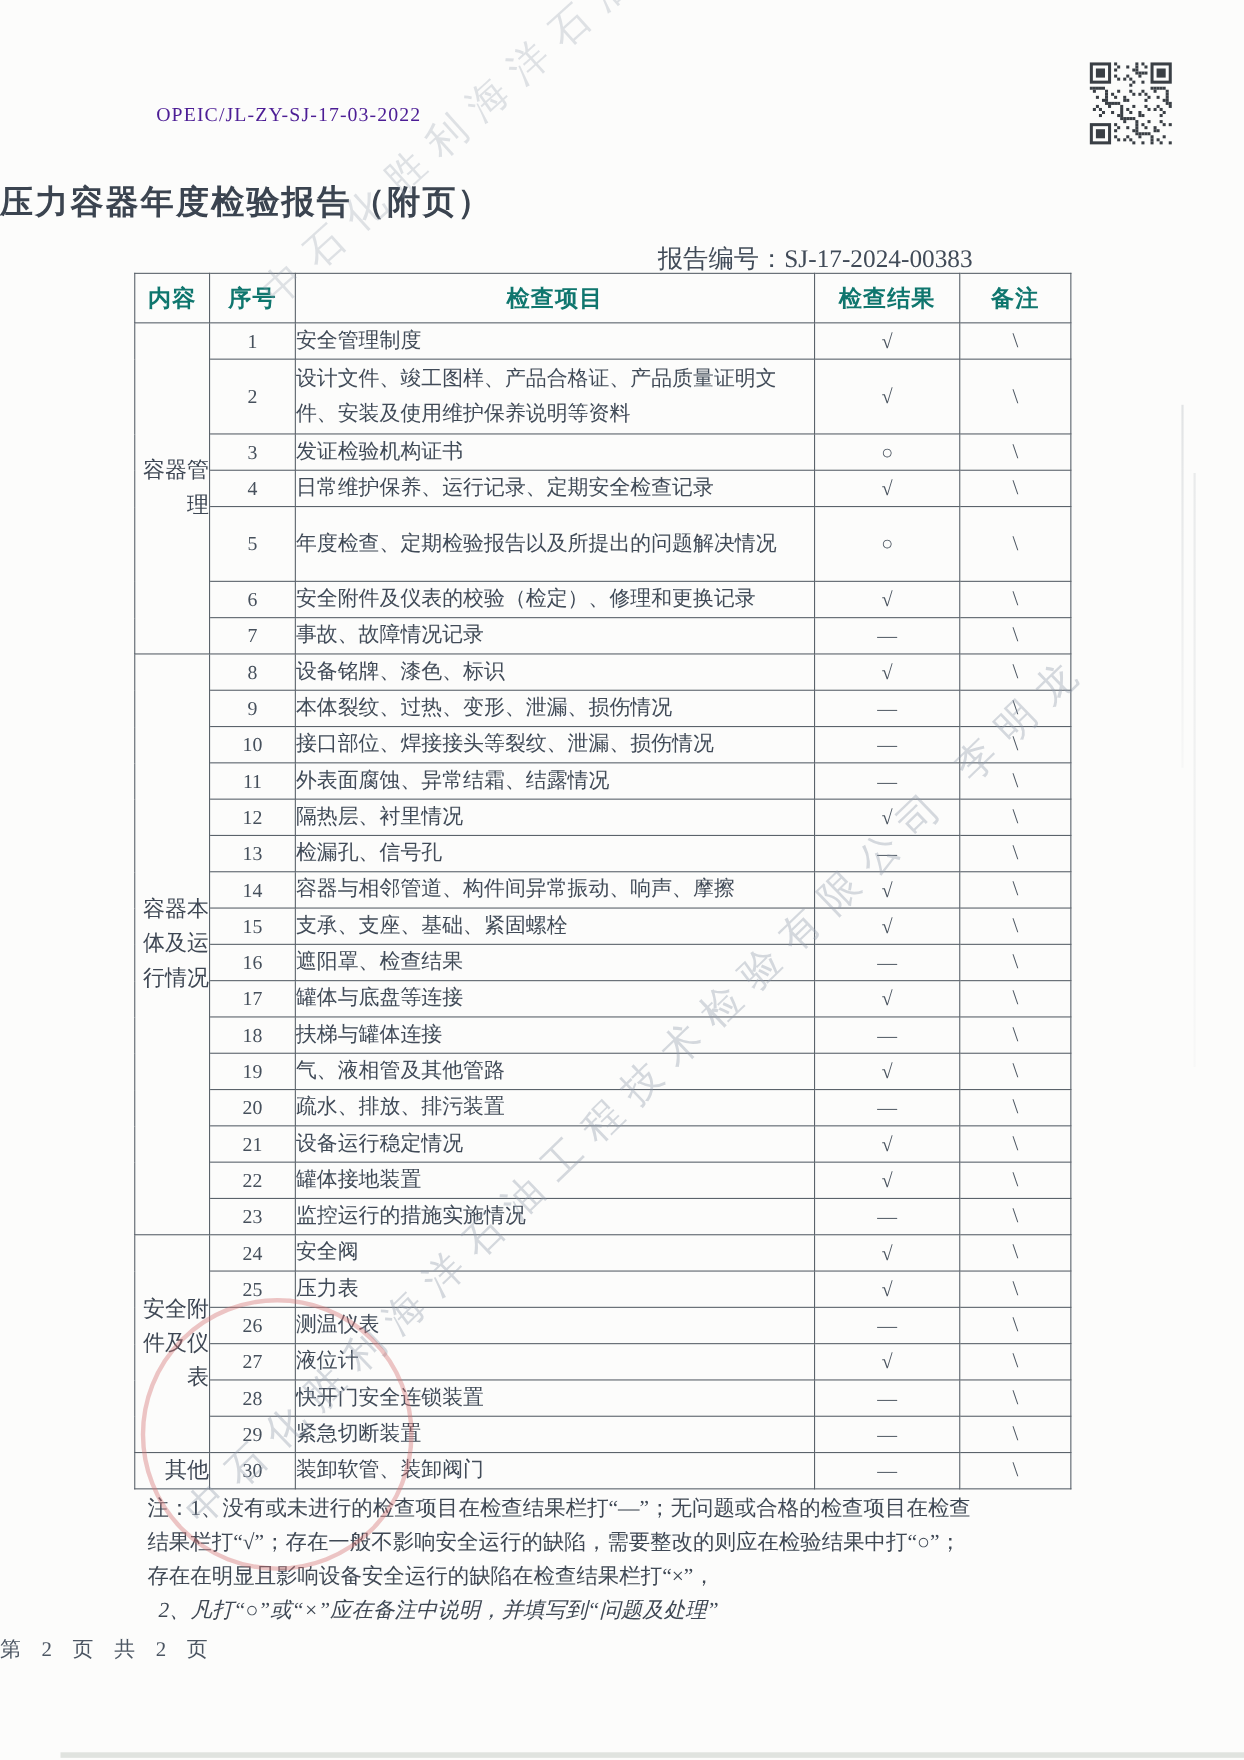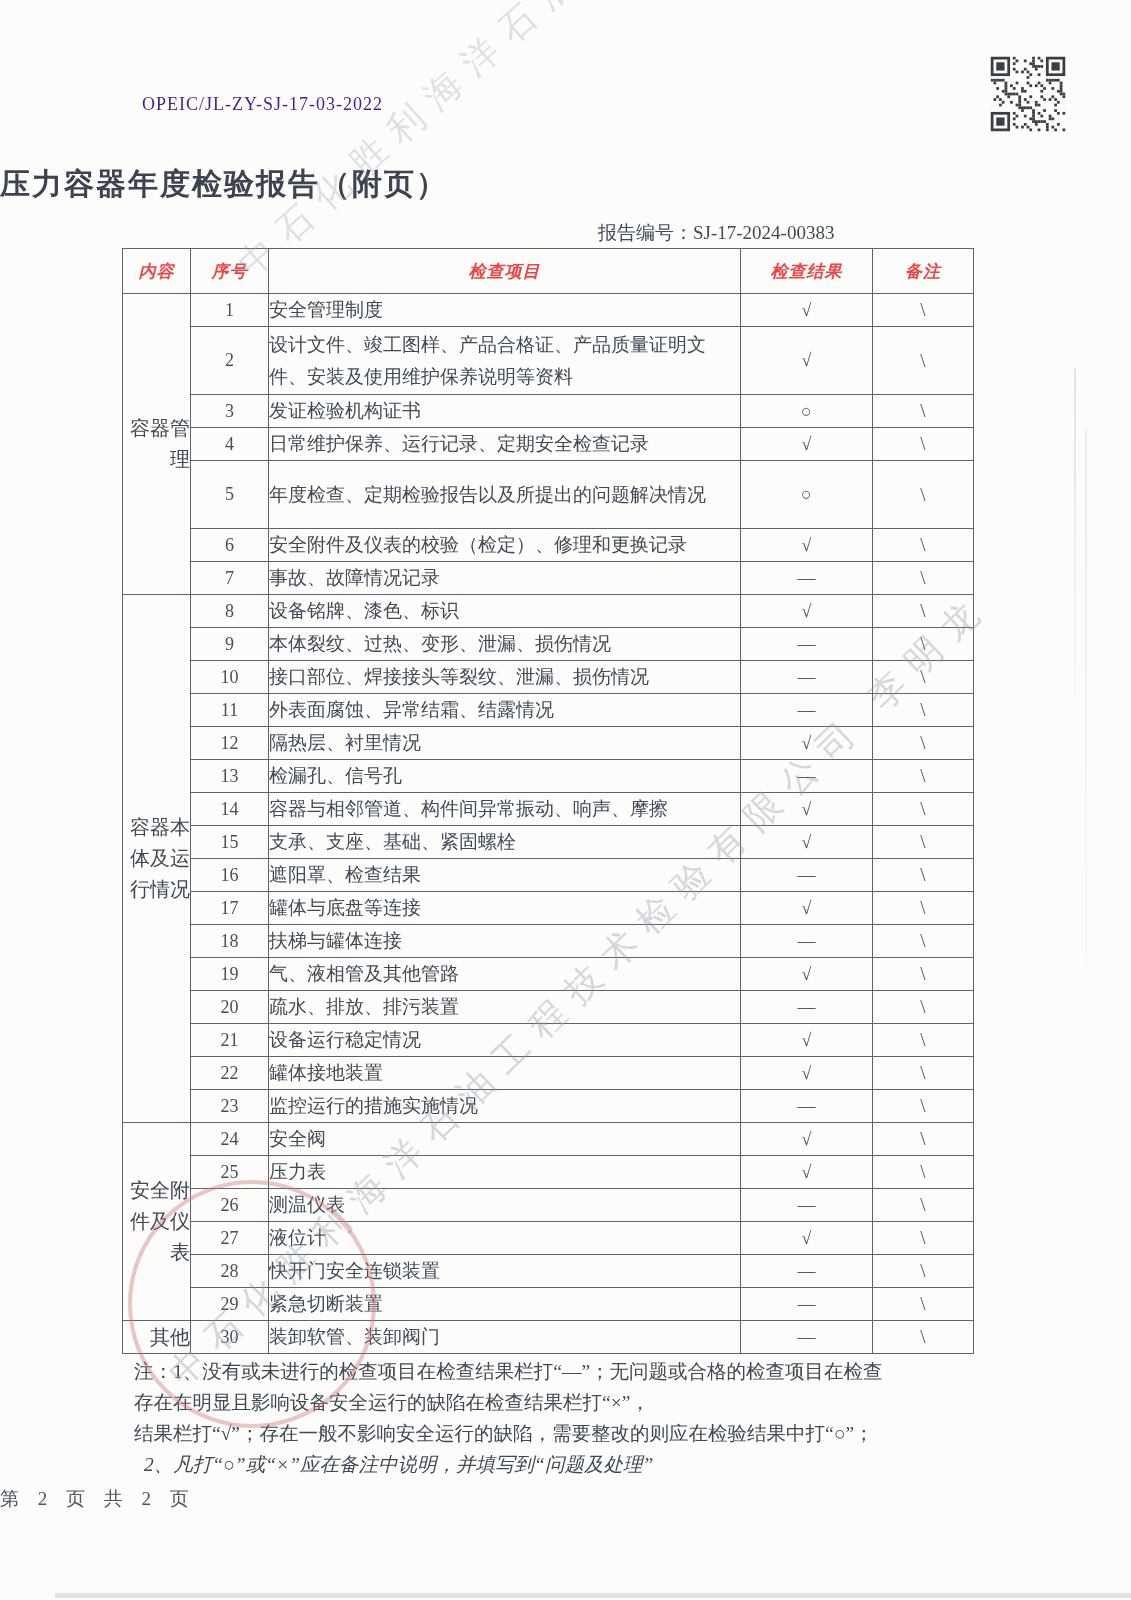--- a/index.html
+++ b/index.html
@@ -11,27 +11,27 @@
   }
   .doc-code {
     position:absolute; left:142px; top:94px;
     font-size:18px; letter-spacing:1px; color:#4c1d95;
   }
   .qr { position:absolute; left:988px; top:54px; width:80px; height:80px; }
   .title {
     position:absolute; left:0; top:164px; width:1070px; 
     font-size:30px; font-weight:bold; letter-spacing:2px; color:#3b4450;
   }
-  .report-no { position:absolute; left:598px; top:220px; font-size:19px; color:#414b58;text-align:center; }
+  .report-no { position:absolute; left:598px; top:220px; font-size:23px; color:#414b58;text-align:center; }
   table.main {
     position:absolute; left:122px; top:248px; width:851px;
     border-collapse:collapse; table-layout:fixed;
   }
   table.main td, table.main th { border:1.6px solid #5b636b; padding:0; overflow:hidden; }
-  table.main th { font-size:17px; font-weight:bold; height:44px; color:#ef4444; letter-spacing:1px;font-style:italic; }
+  table.main th { font-size:21px; font-weight:bold; height:44px; color:#0f766e; letter-spacing:1px; }
   tr.single { height:33px; }
   tr.tall   { height:68px; }
   td.c-section { text-align:right; font-size:20px; line-height:31px; padding:0 12px; color:#3e4754; }
   td.c-no     { text-align:center; font-size:18px; color:#46505c; }
   td.c-item   { font-size:19px; padding:1px 6px 1px 13px; line-height:32px; color:#414b58; }
   td.c-result { text-align:center; font-size:18px; color:#4b5560; }
   td.c-remark { text-align:center; font-size:19px; color:#4b5560; }
   .notes {
     position:absolute; left:134px; top:1356px; width:850px;
     font-size:19.5px; line-height:31px; color:#3f4854;
@@ -425,22 +425,22 @@
           <td class="c-no">30</td>
       <td class="c-item">装卸软管、装卸阀门</td>
       <td class="c-result">—</td>
       <td class="c-remark">\</td>
     </tr>
       </tbody>
   </table>
 
   <div class="notes">
     <div>注：1、没有或未进行的检查项目在检查结果栏打“—”；无问题或合格的检查项目在检查</div>
+    <div>结果栏打“√”；存在一般不影响安全运行的缺陷，需要整改的则应在检验结果中打“○”；</div>
     <div>存在在明显且影响设备安全运行的缺陷在检查结果栏打“×”，</div>
-    <div>结果栏打“√”；存在一般不影响安全运行的缺陷，需要整改的则应在检验结果中打“○”；</div>
     <div class="note-l4">2、凡打“○”或“×”应在备注中说明，并填写到“问题及处理”</div>
   </div>
 
   <div class="footer">第 2 页 共 2 页</div>
 
   <div class="stamp"></div>
   <div class="crease" id="crease-1"></div>
   <div class="crease" id="crease-2"></div>
   <div class="crease" id="scan-edge"></div>
 </div>

